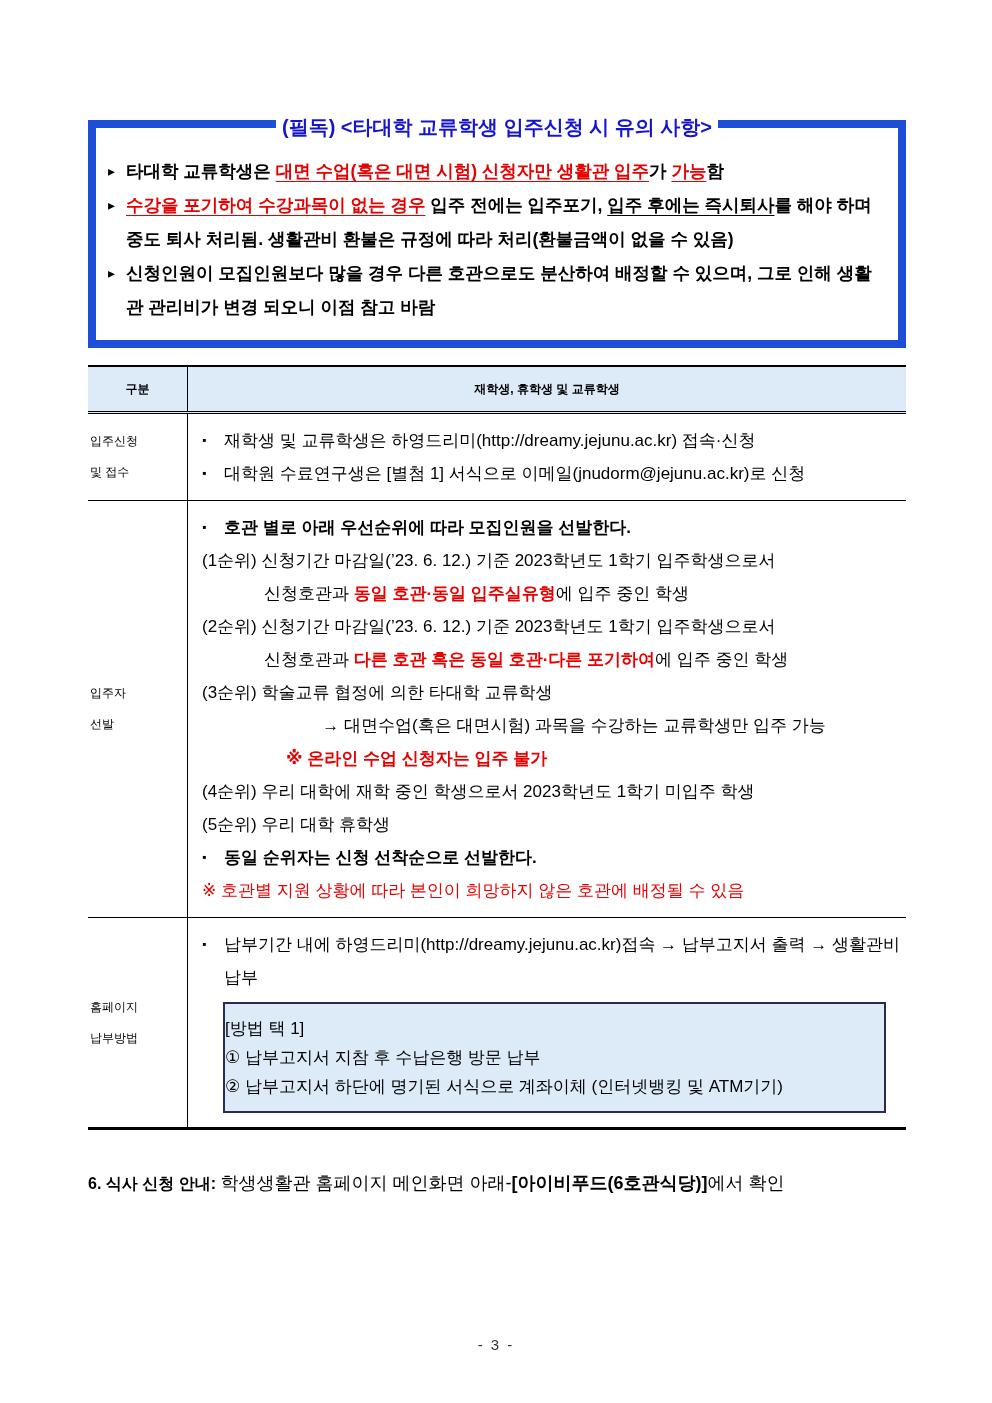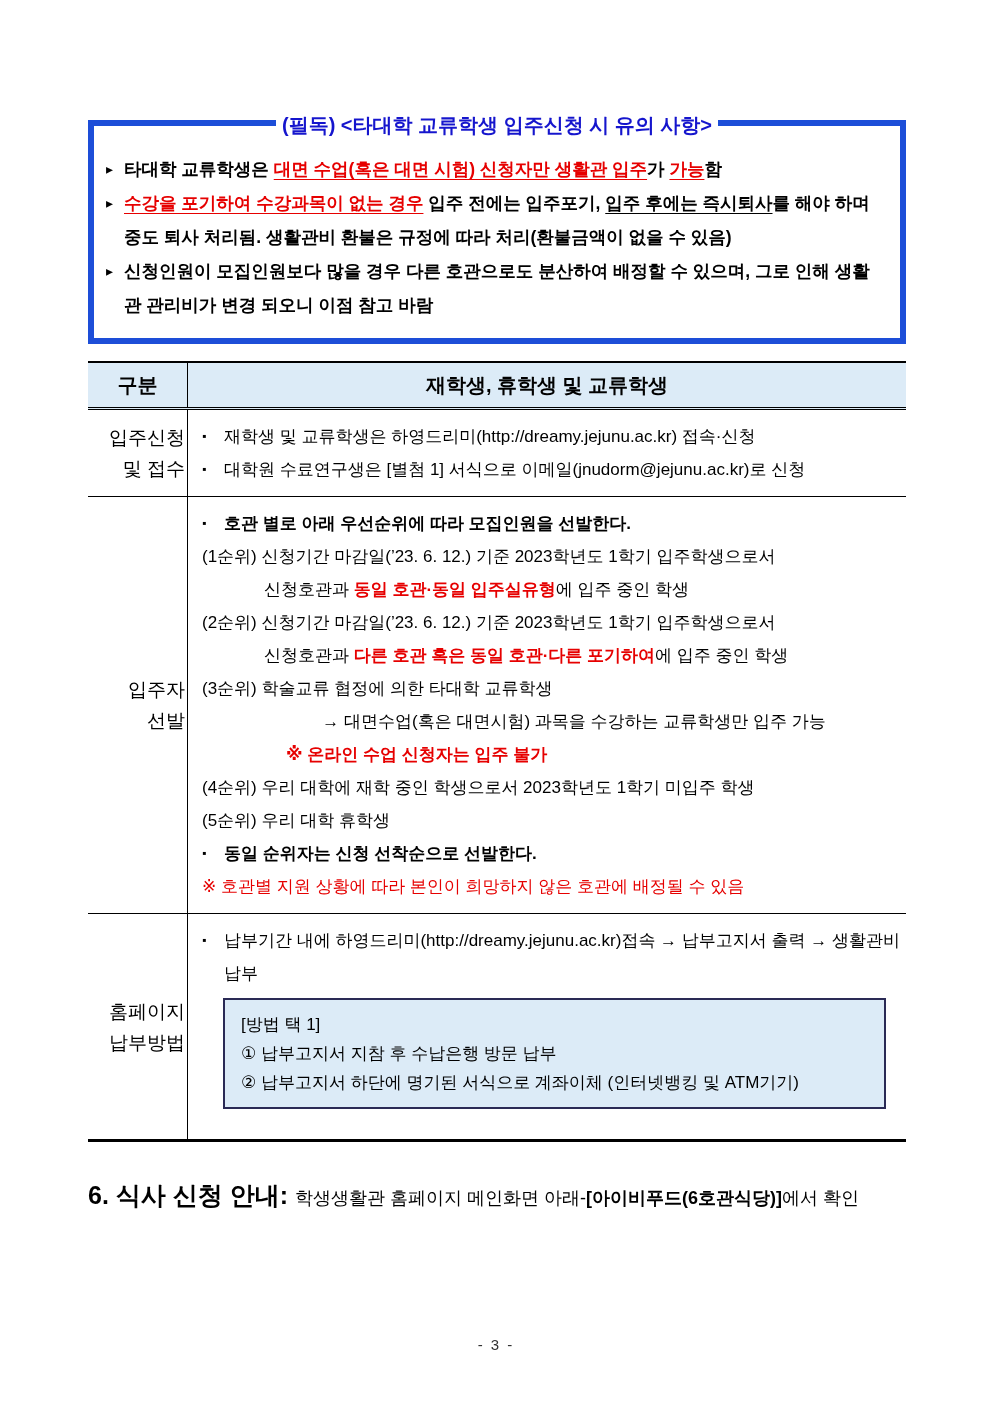--- a/index.html
+++ b/index.html
@@ -12,21 +12,21 @@
     box-sizing:border-box;
     padding-top:120px;
     margin:0 auto;
     overflow:hidden;
   }
   .content{margin-left:88px;width:818px;}
 
   
   .notice-box{
     position:relative;
-    border:6px solid #1d4ed8;
+    border:8px solid #1d4ed8;
     padding:26px 14px 16px 12px;
     font-size:17.5px;
     font-weight:600;
     line-height:34px;
   }
   .notice-title{
     position:absolute;
     top:-16px;left:0;right:0;
     text-align:center;
     font-size:20px;
@@ -52,58 +52,58 @@
     width:818px;
     border-collapse:collapse;
     border-top:2px solid #000;
     border-bottom:3px solid #000;
     font-size:17px;
   }
   table.ptable td{vertical-align:middle;}
   td.lbl{
     width:95px;
     border-right:1px solid #000;
-    text-align:right;
-    font-size:19px;
+    text-align:left;
+    font-size:12px;
     line-height:31px;
     padding:6px 2px;
   }
   td.cnt{padding:10px 6px 10px 14px;line-height:33px;}
   tr.hdr td{
     background:var(--hdrbg,#dcebf7);
     border-bottom:3px double #000;
     font-weight:700;
-    font-size:20px;
+    font-size:12px;
     text-align:center;
     height:44px;
     padding:0;
   }
   tr.rline td{border-bottom:1px solid #000;}
   .cl{display:flex;align-items:flex-start;}
   .cl .mk{width:22px;flex:none;font-size:12px;line-height:33px;}
   .cl .bt{flex:1;}
   .ind62{padding-left:62px;}
   .ind46{padding-left:46px;text-align:center;}
   .ind84{padding-left:84px;}
 
   
   .seg-ru{color:var(--red,#e60000);font-weight:700;text-decoration:underline;text-underline-offset:4px;}
   .seg-r{color:var(--red,#e60000);font-weight:700;}
   .seg-rp{color:var(--red,#e60000);}
   .seg-b{font-weight:700;}
   .seg-u{text-decoration:underline;text-underline-offset:4px;}
-  .seg-h{font-weight:700;font-size:25px;text-align:center;}
+  .seg-h{font-weight:700;font-size:16px;text-align:center;}
   .notice-title .t{color:var(--blue,#1515cd);}
 
   
   .method-box{
-    margin:8px 14px 20px 21px;
+    margin:8px 14px 4px 21px;
     border:2px solid #2a2a55;
     background:var(--boxbg,#dcebf7);
-    padding:10px 16px;
+    padding:10px 0;
     line-height:29px;
     font-size:17px;
   }
 
   
   .sec6{margin-top:38px;font-size:18px;white-space:nowrap;line-height:30px;}
 
   
   .page-num{
     position:absolute;

